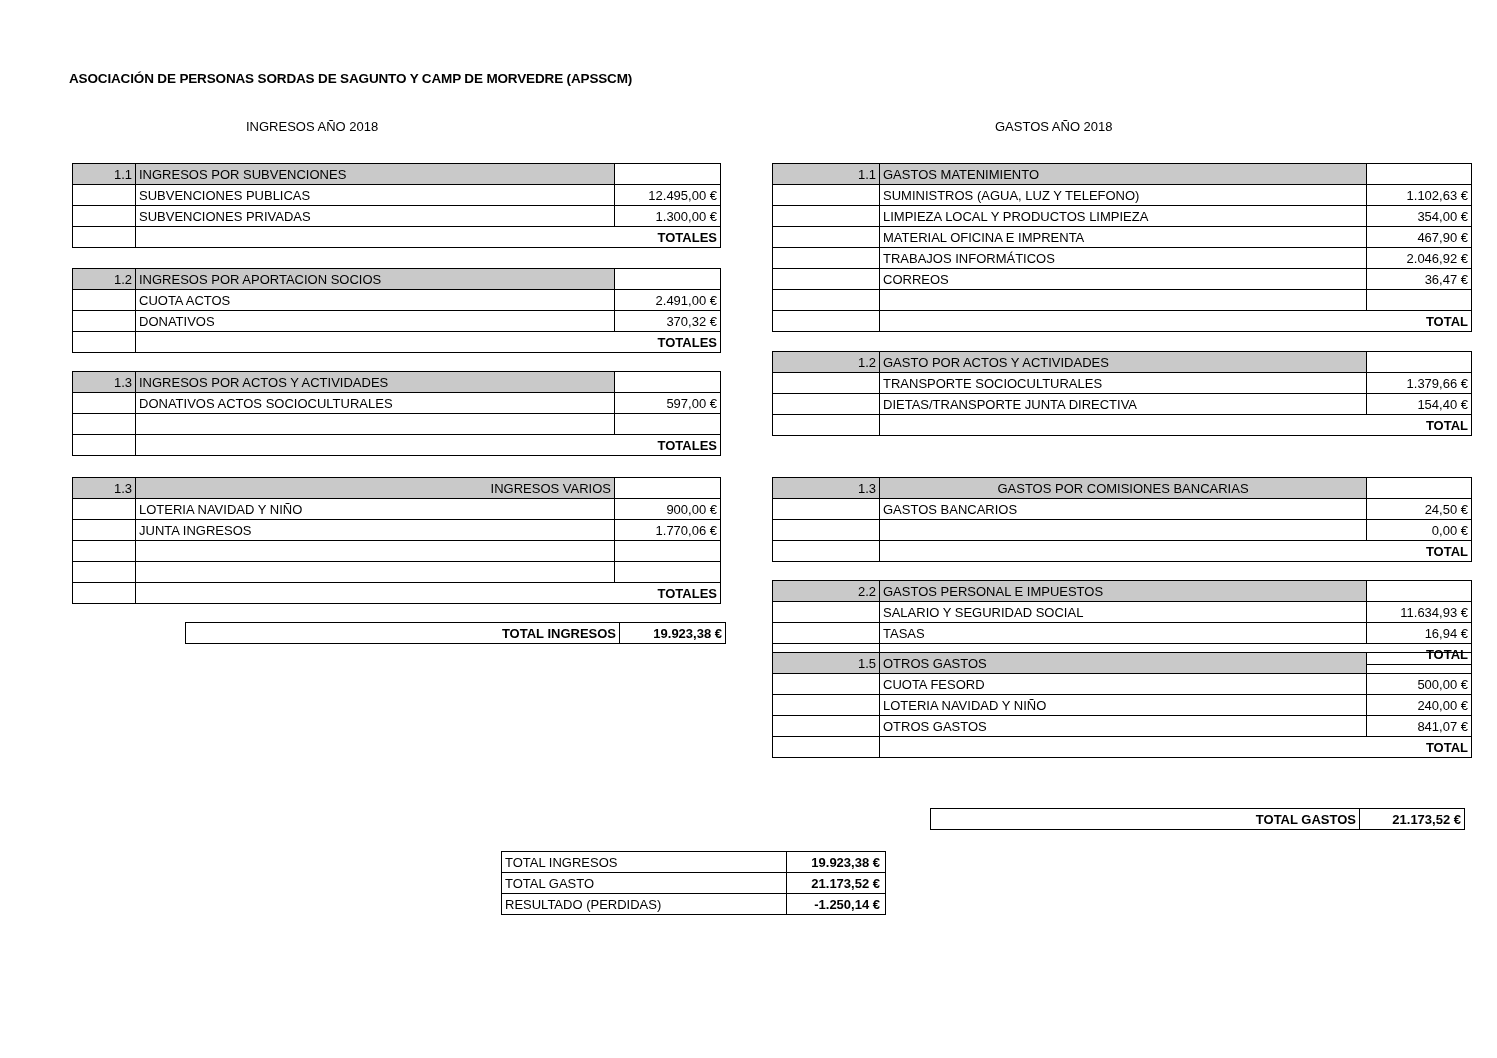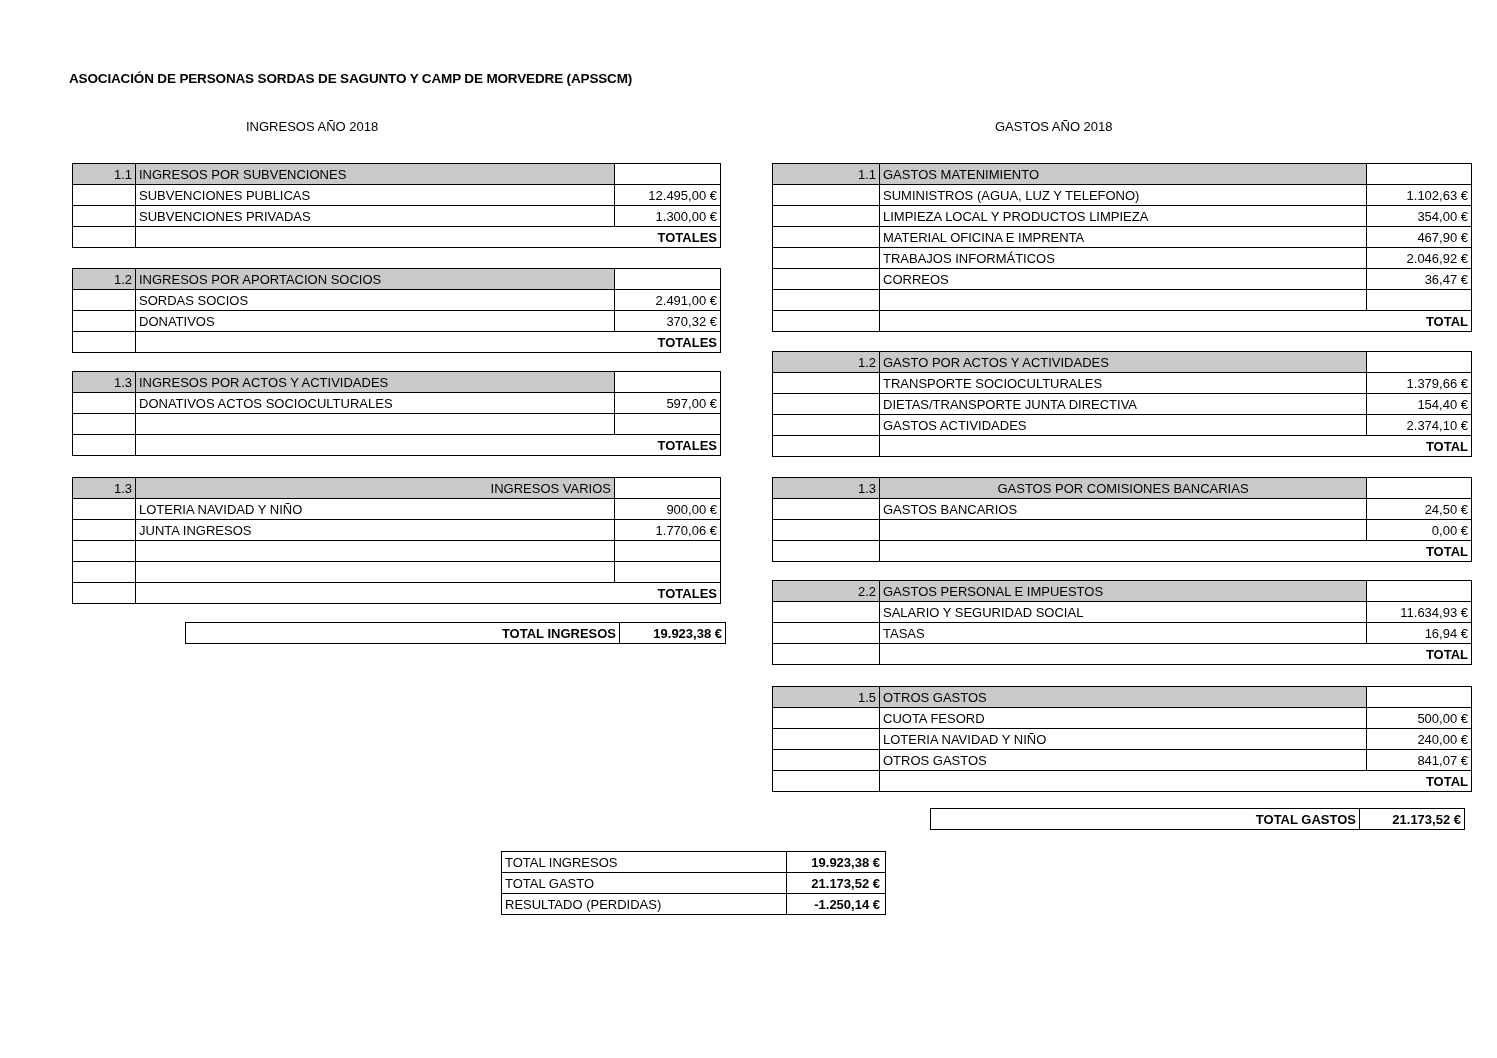--- a/index.html
+++ b/index.html
@@ -135,21 +135,21 @@
       <div class="block" style="left: 72px; top: 268px;">
         <table class="grid" style="width: 626px;">
           <tbody>
             <tr>
               <td class="hdr-num" style="width: 56px;">1.2</td>
               <td class="hdr-title" style="width: 472px;">INGRESOS POR APORTACION SOCIOS</td>
               <td class="nolines" style="width: 99px;"></td>
             </tr>
             <tr>
               <td class="nolines" style="width: 113px;"></td>
-              <td class="label" style="width: 314px;">SORDAS SOCIOS</td>
+              <td class="label" style="width: 314px;">CUOTA ACTOS</td>
               <td class="amount" style="width: 100px;">2.491,00 €</td>
               <td class="nolines" style="width: 99px;"></td>
             </tr>
             <tr>
               <td class="nolines" style="width: 113px;"></td>
               <td class="label" style="width: 314px;">DONATIVOS</td>
               <td class="amount" style="width: 100px;">370,32 €</td>
               <td class="nolines" style="width: 99px;"></td>
             </tr>
             <tr class="total-row">
@@ -305,26 +305,20 @@
               <td class="label" style="width: 322px;">TRANSPORTE SOCIOCULTURALES</td>
               <td class="amount" style="width: 100px;">1.379,66 €</td>
               <td class="nolines" style="width: 98px;"></td>
             </tr>
             <tr>
               <td class="nolines" style="width: 158px;"></td>
               <td class="label" style="width: 322px;">DIETAS/TRANSPORTE JUNTA DIRECTIVA</td>
               <td class="amount" style="width: 100px;">154,40 €</td>
               <td class="nolines" style="width: 98px;"></td>
             </tr>
-            <tr>
-              <td class="nolines" style="width: 158px;"></td>
-              <td class="label" style="width: 322px;">GASTOS ACTIVIDADES</td>
-              <td class="amount" style="width: 100px;">2.374,10 €</td>
-              <td class="nolines" style="width: 98px;"></td>
-            </tr>
             <tr class="total-row">
               <td class="nolines" style="width: 158px;"></td>
               <td class="total-label" colspan="2" style="width: 422px;">TOTAL</td>
               <td class="total-amount" style="width: 98px;">3.908,16 €</td>
             </tr>
           </tbody>
         </table>
       </div>
       <div class="block" style="left: 772px; top: 477px;">
         <table class="grid" style="width: 678px;">
@@ -375,21 +369,21 @@
               <td class="nolines" style="width: 98px;"></td>
             </tr>
             <tr class="total-row">
               <td class="nolines" style="width: 158px;"></td>
               <td class="total-label" colspan="2" style="width: 422px;">TOTAL</td>
               <td class="total-amount" style="width: 98px;">11.651,87 €</td>
             </tr>
           </tbody>
         </table>
       </div>
-      <div class="block" style="left: 772px; top: 686px;">
+      <div class="block" style="left: 772px; top: 652px;">
         <table class="grid" style="width: 678px;">
           <tbody>
             <tr>
               <td class="hdr-num" style="width: 100px;">1.5</td>
               <td class="hdr-title" style="width: 480px;">OTROS GASTOS</td>
               <td class="nolines" style="width: 98px;"></td>
             </tr>
             <tr>
               <td class="nolines" style="width: 158px;"></td>
               <td class="label" style="width: 322px;">CUOTA FESORD</td>

